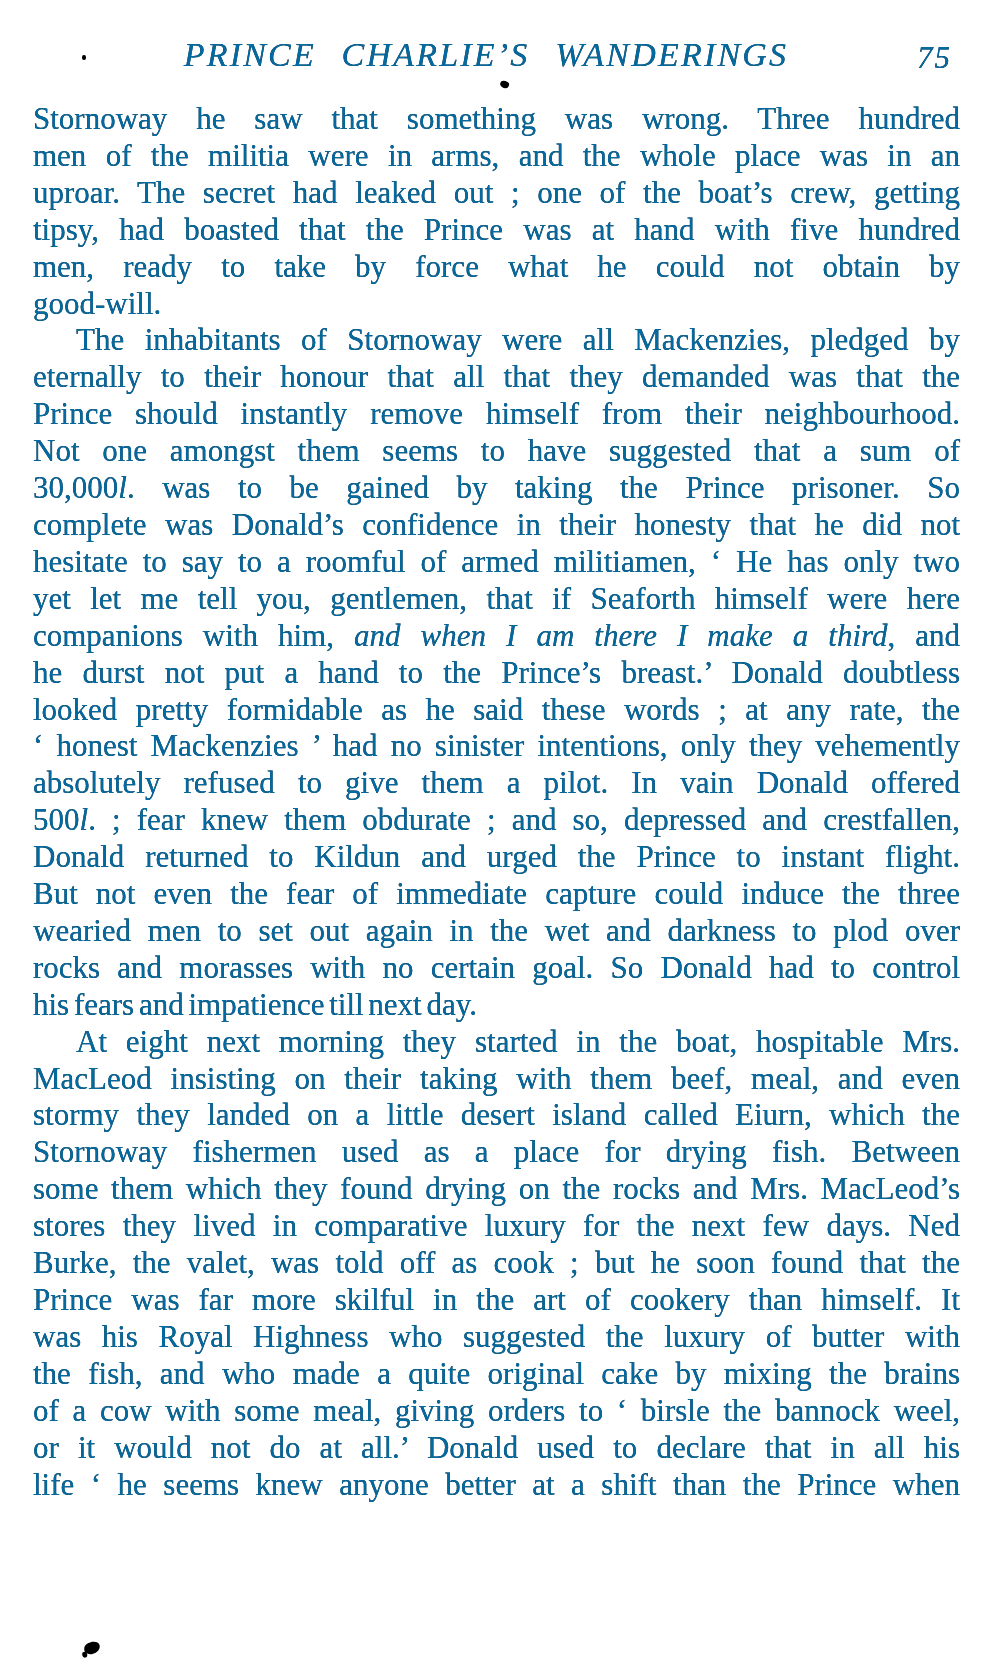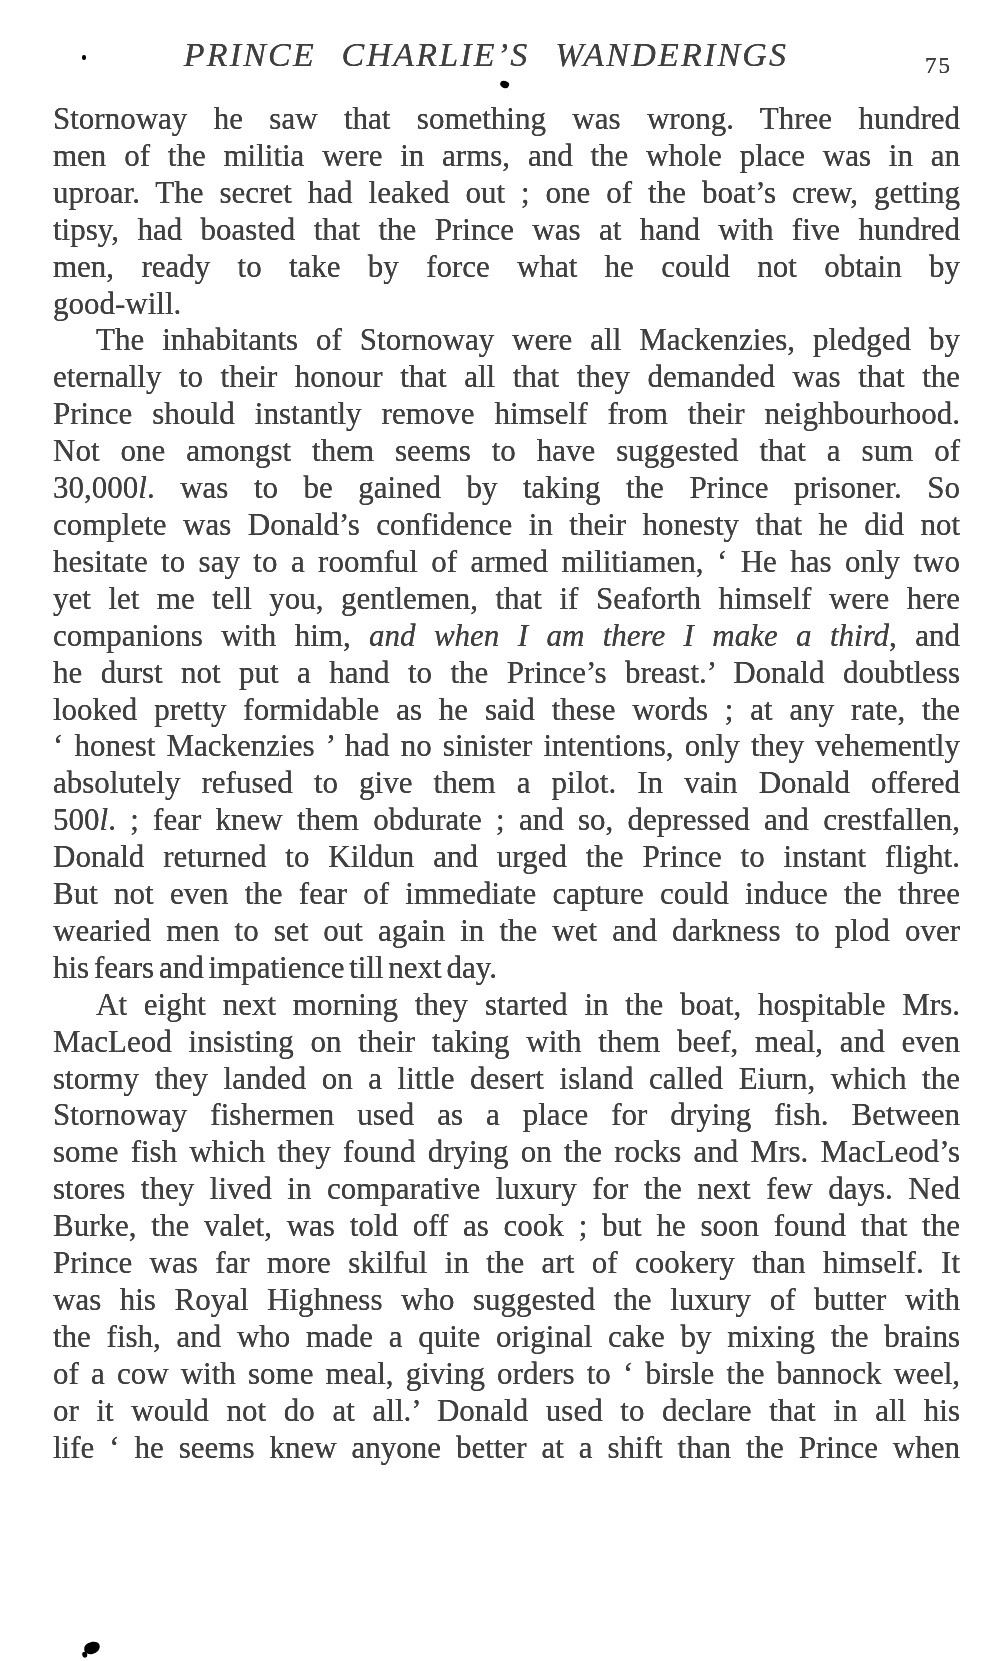--- a/index.html
+++ b/index.html
@@ -1,53 +1,53 @@
 <!DOCTYPE html>
 <html><head>
 <meta charset="utf-8">
 <style>
   html, body { margin: 0; padding: 0; background: #ffffff; }
   .page {
     position: relative;
     width: 1000px;
     height: 1661px;
     background: #ffffff;
-    color: #404040;
+    color: #0369a1;
     font-family: "Liberation Serif", "DejaVu Serif", serif;
     overflow: hidden;
     text-shadow: 0 0 0.5px rgba(0,0,0,0.85);
   }
   .running-head {
     position: absolute;
     top: 36px; left: 0; width: 1000px;
     transform: translateX(-14px);
     text-align: center;
     font-style: italic;
     font-size: 34px;
     letter-spacing: 2.2px;
     word-spacing: 15px;
     white-space: nowrap;
   }
   .page-number {
     position: absolute;
-    top: 53px; right: 48px;
-    font-size: 23px;
+    top: 40px; right: 48px;
+    font-size: 31px;
     letter-spacing: 2px;
+    font-style: italic;
   }
   .body-text {
     position: absolute;
     left: 33px; top: 101px; width: 927px;
     font-size: 31px;
     line-height: 36.9px;
   }
   .line {
     text-align: justify;
     text-align-last: justify;
     word-spacing: -3px;
-    margin-left: 20px;
   }
   .line.no-stretch { text-align-last: left; }
   .line.indent { text-indent: 43px; }
   .it { font-style: italic; }
   
   .ink-dot {
     position: absolute; left: 82px; top: 55px;
     width: 4px; height: 5px; background: #000; border-radius: 45%;
   }
   .printers-mark {
@@ -96,28 +96,29 @@
         <div class="line"><span>yet let me tell you, gentlemen, that if Seaforth himself were here</span></div>
         <div class="line"><span>companions with him, </span><span class="it">and when I am there I make a third</span><span>, and</span></div>
         <div class="line"><span>he durst not put a hand to the Prince’s breast.’  Donald doubtless</span></div>
         <div class="line"><span>looked pretty formidable as he said these words ; at any rate, the</span></div>
         <div class="line"><span>‘ honest Mackenzies ’ had no sinister intentions, only they vehemently</span></div>
         <div class="line"><span>absolutely refused to give them a pilot.  In vain Donald offered</span></div>
         <div class="line"><span>500</span><span class="it">l</span><span>. ; fear knew them obdurate ; and so, depressed and crestfallen,</span></div>
         <div class="line"><span>Donald returned to Kildun and urged the Prince to instant flight.</span></div>
         <div class="line"><span>But not even the fear of immediate capture could induce the three</span></div>
         <div class="line"><span>wearied men to set out again in the wet and darkness to plod over</span></div>
+        <div class="line"><span>rocks and morasses with no certain goal.  So Donald had to control</span></div>
         <div class="line no-stretch"><span>his fears and impatience till next day.</span></div>
       </div>
       <div>
         <div class="line indent"><span>At eight next morning they started in the boat, hospitable Mrs.</span></div>
         <div class="line"><span>MacLeod insisting on their taking with them beef, meal, and even</span></div>
         <div class="line"><span>stormy they landed on a little desert island called Eiurn, which the</span></div>
         <div class="line"><span>Stornoway fishermen used as a place for drying fish.  Between</span></div>
-        <div class="line"><span>some fish which they found drying on the rocks and Mrs. MacLeod’s</span></div>
+        <div class="line"><span>some them which they found drying on the rocks and Mrs. MacLeod’s</span></div>
         <div class="line"><span>stores they lived in comparative luxury for the next few days.  Ned</span></div>
         <div class="line"><span>Burke, the valet, was told off as cook ; but he soon found that the</span></div>
         <div class="line"><span>Prince was far more skilful in the art of cookery than himself.  It</span></div>
         <div class="line"><span>was his Royal Highness who suggested the luxury of butter with</span></div>
         <div class="line"><span>the fish, and who made a quite original cake by mixing the brains</span></div>
         <div class="line"><span>of a cow with some meal, giving orders to ‘ birsle the bannock weel,</span></div>
         <div class="line"><span>or it would not do at all.’  Donald used to declare that in all his</span></div>
         <div class="line"><span>life ‘ he seems knew anyone better at a shift than the Prince when</span></div>
       </div>
     </div>

